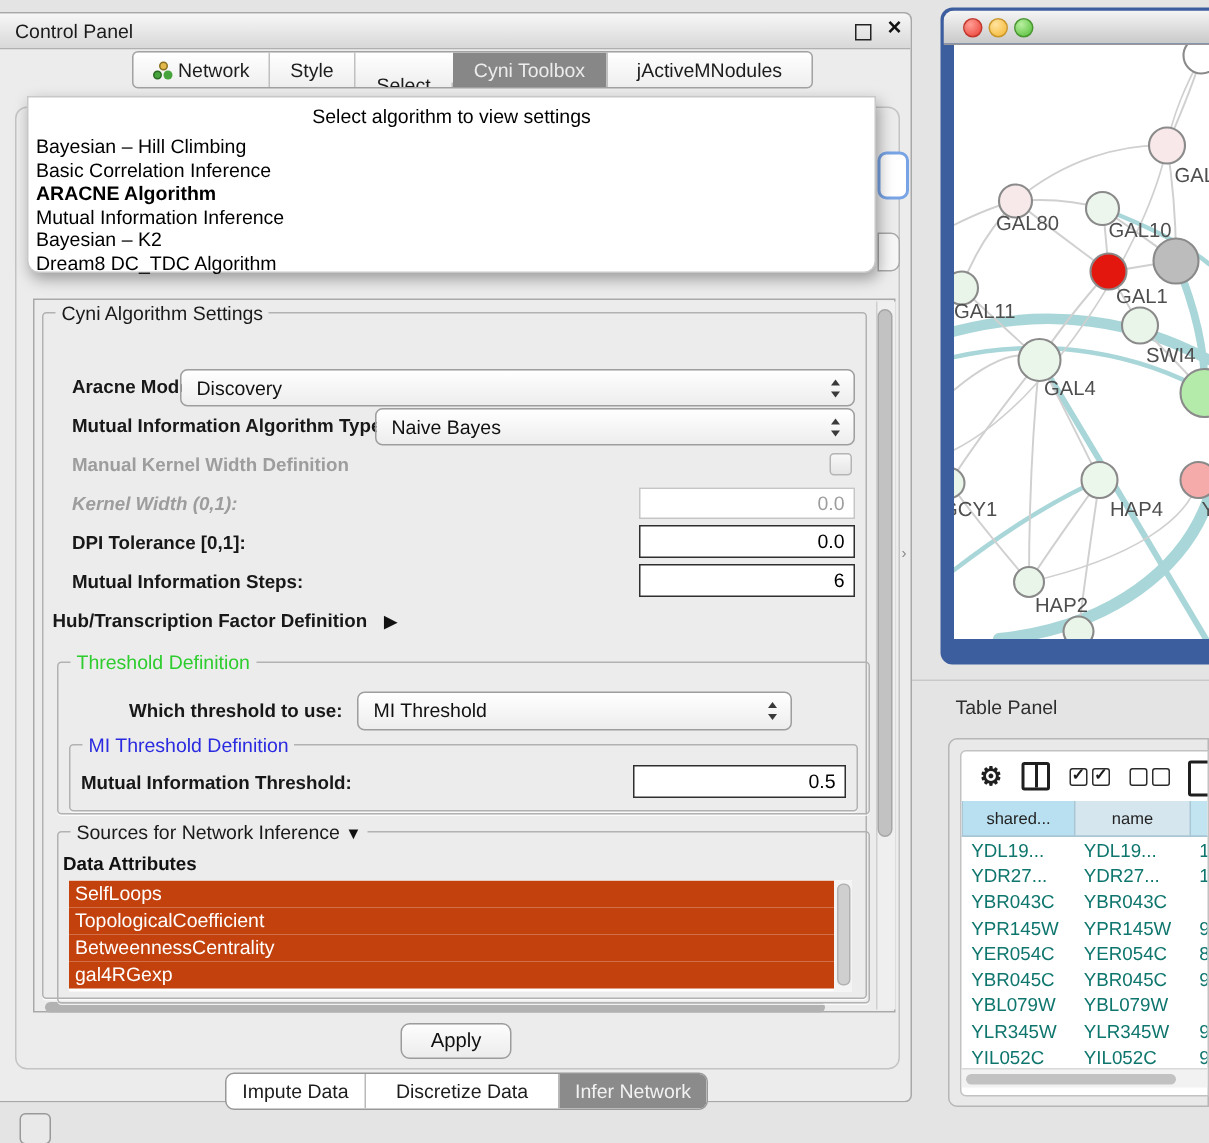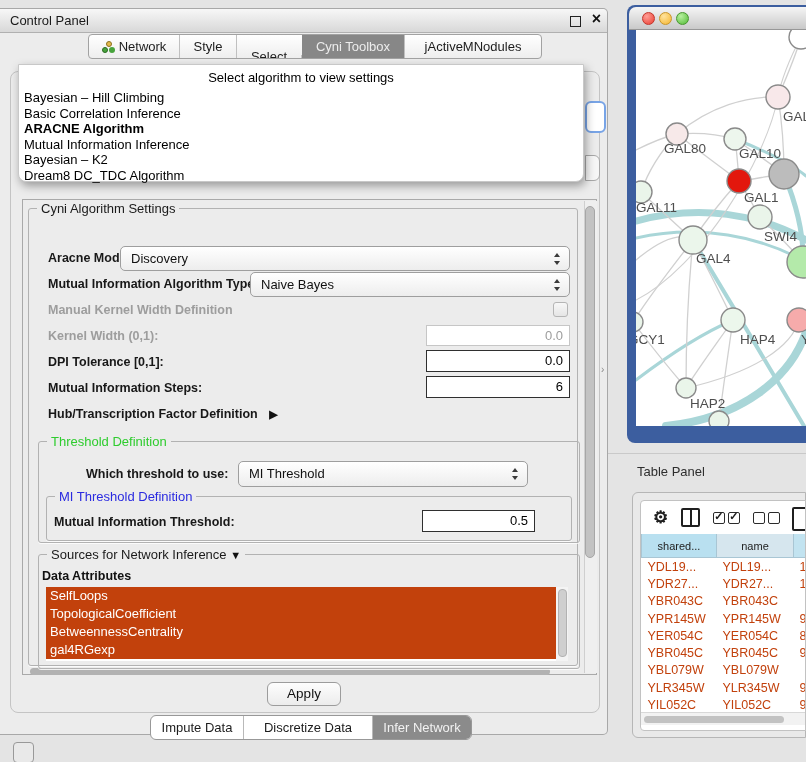--- a/index.html
+++ b/index.html
@@ -80,21 +80,21 @@
   .gear{font-size:17px;font-weight:bold;color:#1f1f1f;line-height:17px;}
   .split{width:15px;height:15px;border:2px solid #1f1f1f;border-radius:2px;display:flex;justify-content:center;}
   .split::after{content:"";width:2px;height:100%;background:#1f1f1f;}
   .cbpair{display:flex;gap:3px;}
   .cb{width:10px;height:10px;border:1.5px solid #2b2b2b;border-radius:2px;position:relative;box-sizing:content-box;}
   .cb.checked::after{content:"✓";position:absolute;left:0px;top:-3px;font-size:11px;font-weight:bold;color:#1c1c1c;}
   .docfrag{position:absolute;right:-7px;top:6px;width:16px;height:20px;border:2px solid #1f1f1f;border-radius:2px;}
   .tbl{position:absolute;left:0;top:33px;right:0;height:176px;overflow:hidden;font-size:12.5px;}
   .tbl table{border-collapse:collapse;table-layout:fixed;width:186px;}
   .tbl th{height:21px;font-weight:normal;font-size:11px;color:#222;border:1px solid #a9c6d4;border-top:none;}
-  .tbl td{height:17.3px;padding:0 0 0 6px;color:#c2410c;white-space:nowrap;overflow:hidden;}
+  .tbl td{height:17.3px;padding:0 0 0 6px;color:#0f766e;white-space:nowrap;overflow:hidden;}
   .tbl-hscroll{position:absolute;left:0;top:211px;right:0;height:12px;background:#f2f2f2;border-top:1px solid #d8d8d8;}
   .tbl-hthumb{position:absolute;left:3px;top:3px;width:140px;height:7px;background:#c2c2c2;border-radius:4px;}
 </style>
 </head>
 <body>
 
 <div class="screen">
 
   <div class="cp">
     <div class="cp-titlebar">
@@ -142,45 +142,45 @@
       <span>Discovery</span>
       <span class="arr"></span>
     </div>
     <span class="lbl" style="left:48px;top:268px;">Mutual Information Algorithm Type:</span>
     <div class="combo" style="left:250px;top:263px;width:320px;height:25px;">
       <span>Naive Bayes</span>
       <span class="arr"></span>
     </div>
     <span class="lbl dis" style="left:48px;top:294px;">Manual Kernel Width Definition</span>
     <div class="chk" style="left:553px;top:293px;width:15px;height:15px;"></div>
-    <span class="lbl dis" style="left:48px;top:320px;">Kernel Width (0,1):</span>
+    <span class="lbl dis" style="left:48px;top:320px;font-style:italic;">Kernel Width (0,1):</span>
     <div class="field dis" style="left:426px;top:316px;width:144px;height:21px;">0.0</div>
     <span class="lbl" style="left:48px;top:346px;">DPI Tolerance [0,1]:</span>
     <div class="field" style="left:426px;top:341px;width:144px;height:22px;">0.0</div>
     <span class="lbl" style="left:48px;top:372px;">Mutual Information Steps:</span>
     <div class="field" style="left:426px;top:367px;width:144px;height:22px;">6</div>
 
-    <div class="hub" style="left:48px;top:398px;">
+    <div class="hub" style="left:35px;top:398px;">
       <span>Hub/Transcription Factor Definition</span>
       <span class="tri" style="margin-left:8px;">▶</span>
     </div>
 
     <div class="group" style="left:38px;top:432px;width:540px;height:100px;">
       <span class="gtitle green">Threshold Definition</span>
     </div>
     <span class="lbl" style="left:86px;top:458px;">Which threshold to use:</span>
     <div class="combo" style="left:238px;top:452px;width:290px;height:26px;">
       <span>MI Threshold</span>
       <span class="arr"></span>
     </div>
     <div class="group" style="left:46px;top:487px;width:524px;height:43px;">
       <span class="gtitle blue">MI Threshold Definition</span>
     </div>
     <span class="lbl" style="left:54px;top:506px;">Mutual Information Threshold:</span>
-    <div class="field" style="left:422px;top:501px;width:113px;height:22px;">0.5</div>
+    <div class="field" style="left:422px;top:501px;width:142px;height:22px;">0.5</div>
 
     <div class="group" style="left:38px;top:545px;width:540px;height:113px;">
       <span class="gtitle"><span>Sources for Network Inference</span> <span class="tri">▼</span></span>
     </div>
     <span class="attr-lbl" style="left:42px;top:560px;">Data Attributes</span>
     <div class="attrlist" style="left:46px;top:578px;width:522px;height:74px;">
       <div class="attr-item">SelfLoops</div>
         <div class="attr-item">TopologicalCoefficient</div>
         <div class="attr-item">BetweennessCentrality</div>
         <div class="attr-item">gal4RGexp</div>

